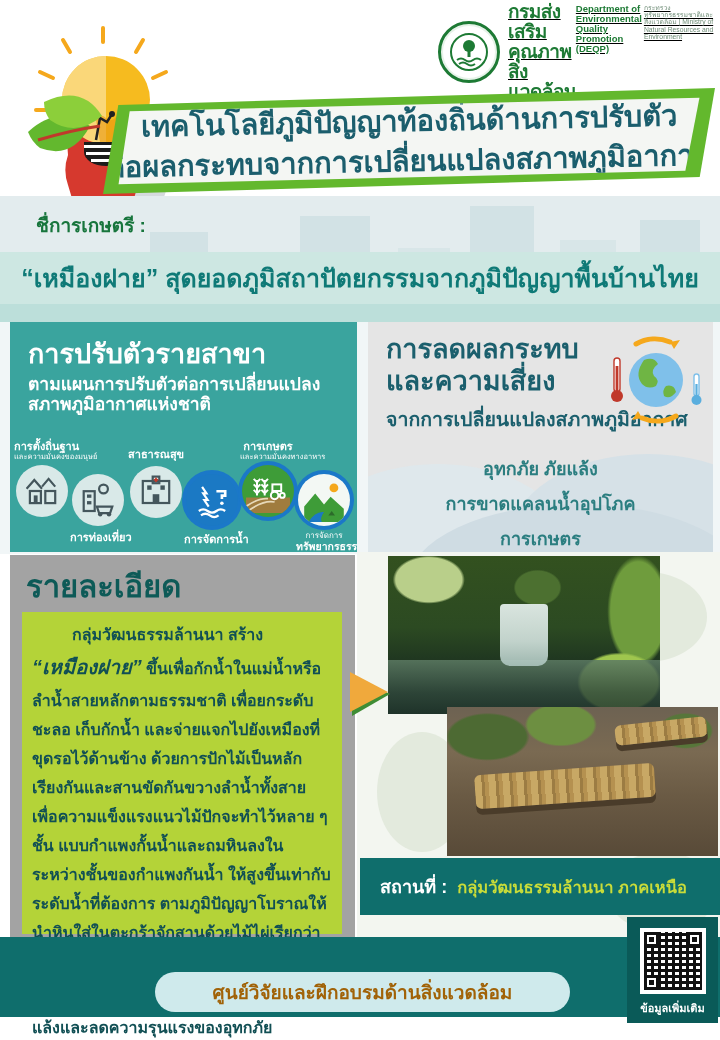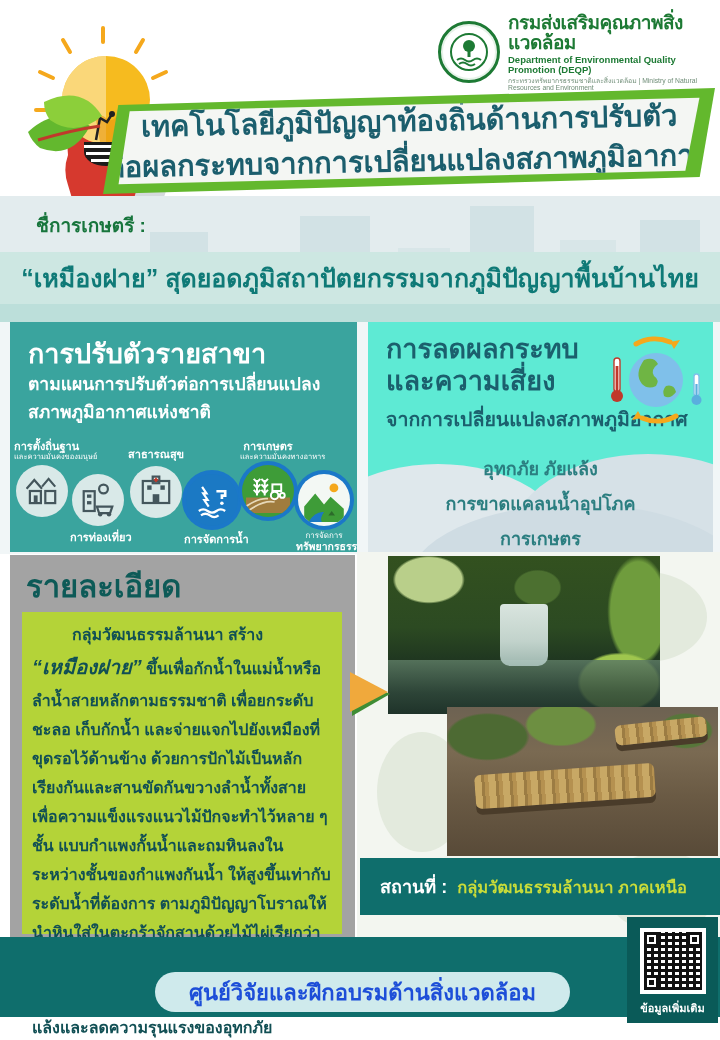--- a/index.html
+++ b/index.html
@@ -3,21 +3,21 @@
 <meta charset="utf-8">
 <style>
   html,body{margin:0;padding:0;background:#ffffff;}
   body{font-family:"Liberation Sans","DejaVu Sans",sans-serif;}
   #poster{position:relative;width:720px;height:1040px;background:#ffffff;overflow:hidden;margin:0 auto;}
   .abs{position:absolute;}
 
   
   .logo-wrap{left:438px;top:16px;width:280px;height:72px;display:flex;align-items:center;gap:8px;}
   .logo-emblem{width:56px;height:56px;border-radius:50%;border:3px solid #1d7a34;background:#ffffff;display:flex;align-items:center;justify-content:center;flex:0 0 auto;box-shadow:inset 0 0 0 2px #e7f3e9;}
-  .logo-text{display:flex;flex-direction:column;line-height:1.05;}
+  .logo-text{display:flex;flex-direction:row;line-height:1.05;text-decoration:underline;}
   .logo-th{color:#1d7a34;font-weight:bold;font-size:19px;letter-spacing:-0.5px;}
   .logo-en{color:#1d7a34;font-weight:bold;font-size:9.5px;margin-top:2px;}
   .logo-sub{color:#6f8d77;font-size:6.8px;margin-top:2px;}
 
   
   .pin-graphic{left:8px;top:22px;width:190px;height:215px;}
 
   
   .map-sil{left:55px;top:135px;width:170px;height:190px;opacity:.55;}
 
@@ -39,21 +39,21 @@
   .adapt-box{left:10px;top:322px;width:347px;height:230px;background:#3aa49e;overflow:hidden;}
   .adapt-title{position:absolute;left:18px;top:10px;color:#ffffff;font-weight:bold;font-size:27px;}
   .adapt-sub{position:absolute;left:18px;color:#ffffff;font-weight:bold;font-size:17.5px;}
   .sector-slot{position:absolute;width:56px;text-align:center;}
   .sector-circle{width:52px;height:52px;border-radius:50%;margin:0 auto;display:flex;align-items:center;justify-content:center;overflow:hidden;}
   .circ-muted{background:#d9e9e8;}
   .circ-ring{box-shadow:0 0 0 4px #1b78c8;}
   .sec-label{color:#ffffff;font-weight:bold;font-size:11px;white-space:nowrap;line-height:1.1;}
   .sec-sub{color:#ffffff;font-size:7.5px;white-space:nowrap;line-height:1.2;}
 
-  .impact-box{left:368px;top:322px;width:345px;height:230px;background:#5eead4;overflow:hidden;}
+  .impact-box{left:368px;top:322px;width:345px;height:230px;background:#e5e5e5;overflow:hidden;}
   .impact-title{position:absolute;left:18px;color:#1b5f6d;font-weight:bold;font-size:27px;line-height:1.0;}
   .impact-sub{position:absolute;left:18px;top:82px;color:#1b5f6d;font-weight:bold;font-size:19.5px;}
   .mountains{position:absolute;left:0;top:112px;width:345px;height:118px;overflow:hidden;}
   .mt{position:absolute;border-radius:50%;}
   .impact-item{position:absolute;left:0;width:345px;text-align:center;color:#2b7e80;font-weight:bold;font-size:18px;}
 
   
   .details-box{left:10px;top:555px;width:345px;height:395px;background:#a3a3a3;}
   .details-title{position:absolute;left:16px;top:6px;color:#0d5a57;font-weight:bold;font-size:31px;}
   .details-inner{position:absolute;left:12px;top:57px;width:320px;height:322px;background:#b4d338;padding:8px 10px 0 10px;box-sizing:border-box;}
@@ -86,21 +86,21 @@
   .arrow-ptr{left:348px;top:668px;width:46px;height:52px;}
 
   
   .loc-bar{left:360px;top:858px;width:360px;height:57px;background:#0f6e6c;display:flex;align-items:center;padding-left:20px;box-sizing:border-box;gap:10px;}
   .loc-label{color:#ffffff;font-weight:bold;font-size:18px;}
   .loc-value{color:#c9dc39;font-weight:bold;font-size:16.5px;}
 
   
   .footer-bar{left:0;top:937px;width:720px;height:80px;background:#0f6e6c;}
   .footer-pill{left:155px;top:972px;width:415px;height:40px;background:#cfeaec;border-radius:21px;display:flex;align-items:center;justify-content:center;}
-  .footer-pill span{color:#1d4ed8;font-weight:bold;font-size:22px;}
+  .footer-pill span{color:#a16207;font-weight:bold;font-size:19px;}
   .qr-box{left:627px;top:917px;width:91px;height:106px;background:#0a5a58;display:flex;flex-direction:column;align-items:center;padding-top:11px;box-sizing:border-box;}
   .qr-code{width:66px;height:66px;background:#ffffff;position:relative;padding:4px;box-sizing:border-box;}
   .qr-pattern{position:absolute;left:4px;top:4px;width:58px;height:58px;
     background:
       repeating-linear-gradient(0deg,#111 0 3px,transparent 3px 6px),
       repeating-linear-gradient(90deg,#111 0 3px,#fff 3px 7px);}
   .finder{position:absolute;width:15px;height:15px;background:#fff;border:3px solid #111;box-sizing:border-box;}
   .finder::after{content:"";position:absolute;left:2px;top:2px;width:5px;height:5px;background:#111;}
   .qr-label{color:#ffffff;font-size:11px;margin-top:5px;font-weight:bold;}
 </style>
@@ -179,21 +179,21 @@
     <div class="band-strip"></div>
     <span class="tech-label">ชื่การเกษตรี :</span>
     <div class="tech-title">“เหมืองฝาย”  สุดยอดภูมิสถาปัตยกรรมจากภูมิปัญญาพื้นบ้านไทย</div>
   </div>
 
   <div class="abs two-col-bg"></div>
 
   <div class="abs adapt-box">
     <span class="adapt-title">การปรับตัวรายสาขา</span>
     <span class="adapt-sub" style="top:48px;">ตามแผนการปรับตัวต่อการเปลี่ยนแปลง</span>
-    <span class="adapt-sub" style="top:76px;">สภาพภูมิอากาศแห่งชาติ</span>
+    <span class="adapt-sub" style="top:68px;">สภาพภูมิอากาศแห่งชาติ</span>
 
     <div class="sector-slot" style="left:60px;top:152px;">
       <div class="sector-circle circ-muted">
         <svg viewBox="0 0 40 40" width="44" height="44">
           <rect x="7" y="12" width="10" height="18" fill="none" stroke="#44565c" stroke-width="2"></rect>
           <rect x="10" y="15" width="4" height="3" fill="#44565c"></rect>
             <rect x="10" y="21" width="4" height="3" fill="#44565c"></rect>
           <circle cx="25" cy="10" r="4" fill="none" stroke="#44565c" stroke-width="2"></circle>
           <path d="M19 26 h14 l-2 6 h-10 Z" fill="none" stroke="#44565c" stroke-width="2"></path>
           <circle cx="22" cy="33" r="2" fill="#44565c"></circle>

